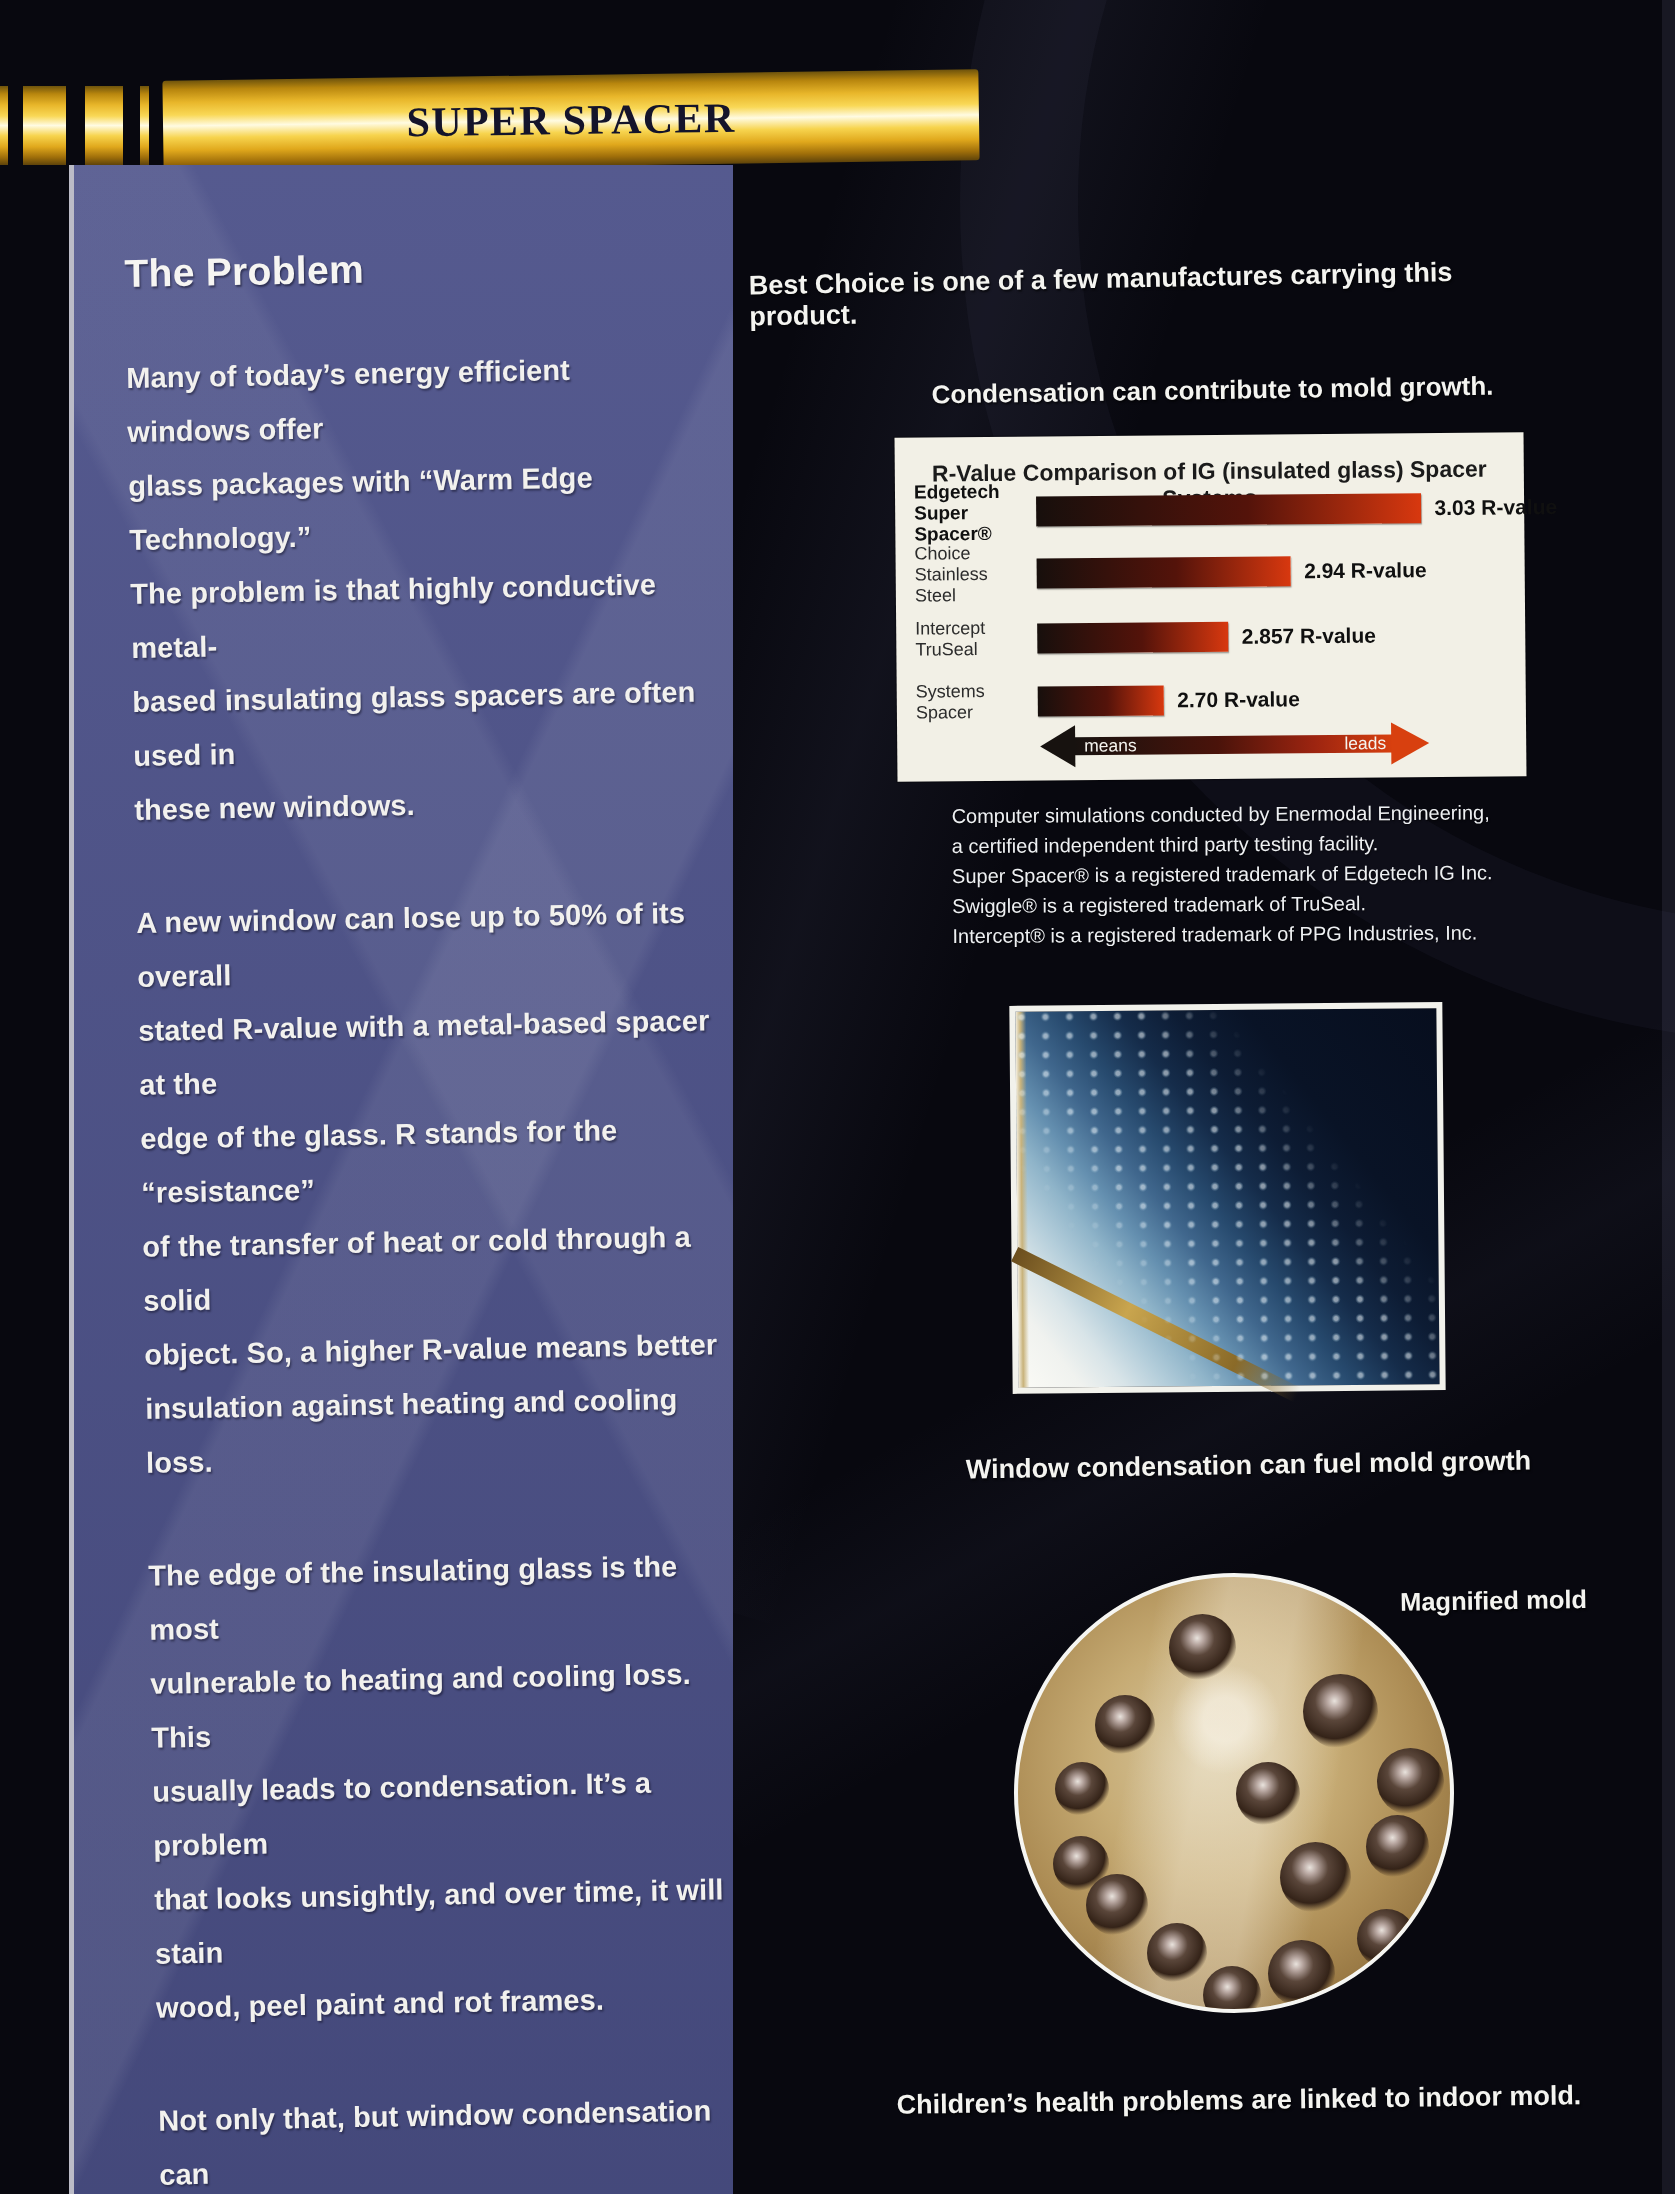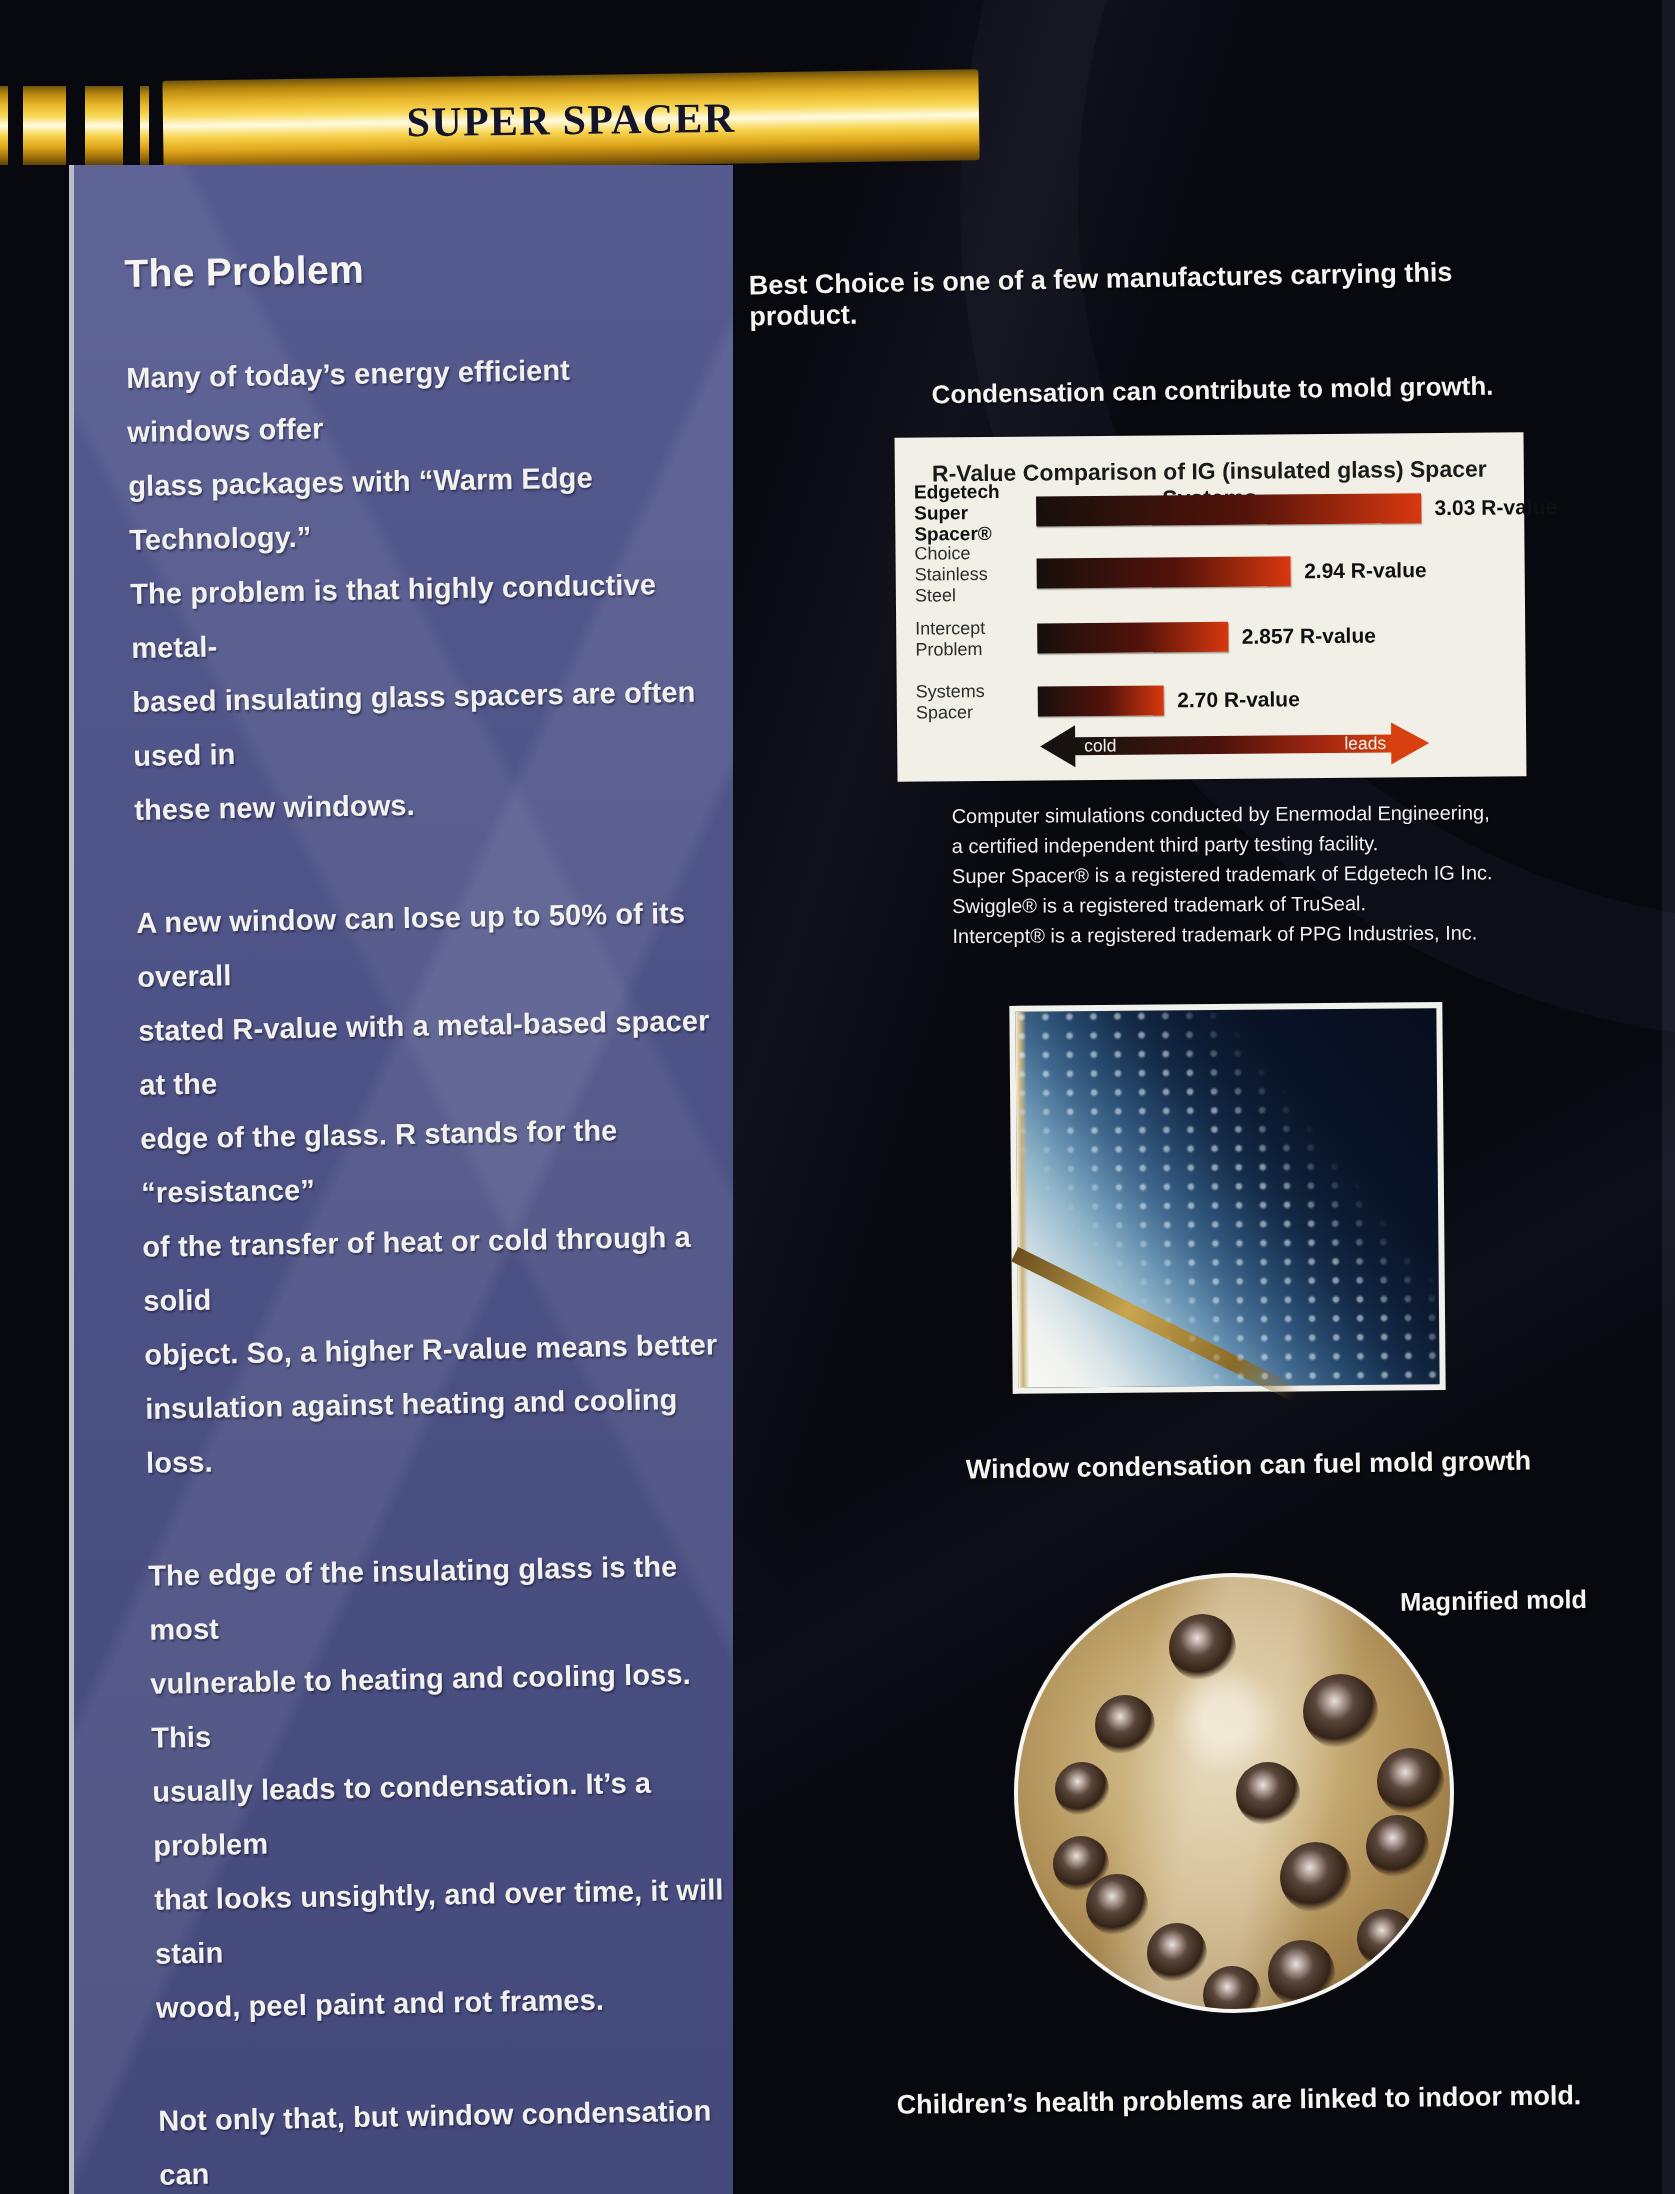--- a/index.html
+++ b/index.html
@@ -165,35 +165,35 @@
           <span class="chart-val">3.03 R-value</span>
         </div>
         <div class="chart-row" style="top: 109px;">
           <span class="chart-cat">Choice
 Stainless Steel</span>
           <div class="chart-bar" style="width: 254px; background: linear-gradient(to right, rgb(23, 15, 12), rgb(84, 19, 10) 55%, rgb(216, 56, 15));"></div>
           <span class="chart-val">2.94 R-value</span>
         </div>
         <div class="chart-row" style="top: 174px;">
           <span class="chart-cat">Intercept
-Problem</span>
+TruSeal</span>
           <div class="chart-bar" style="width: 191px; background: linear-gradient(to right, rgb(23, 15, 12), rgb(84, 19, 10) 55%, rgb(216, 56, 15));"></div>
           <span class="chart-val">2.857 R-value</span>
         </div>
         <div class="chart-row" style="top: 237px;">
           <span class="chart-cat">Systems
 Spacer</span>
           <div class="chart-bar" style="width: 126px; background: linear-gradient(to right, rgb(23, 15, 12), rgb(84, 19, 10) 55%, rgb(216, 56, 15));"></div>
           <span class="chart-val">2.70 R-value</span>
         </div>
       </div>
     <div class="arrow-wrap">
       <div class="arrow-head-left"></div>
       <div class="arrow-body"></div>
-      <span class="axis-label axis-worse">cold</span>
+      <span class="axis-label axis-worse">means</span>
       <span class="axis-label axis-better">leads</span>
       <div class="arrow-head-right"></div>
     </div>
   </div>
 
   <div class="disclaimer">
     <div>Computer simulations conducted by Enermodal Engineering,</div>
     <div>a certified independent third party testing facility.</div>
     <div>Super Spacer® is a registered trademark of Edgetech IG Inc.</div>
     <div>Swiggle® is a registered trademark of TruSeal.</div>

